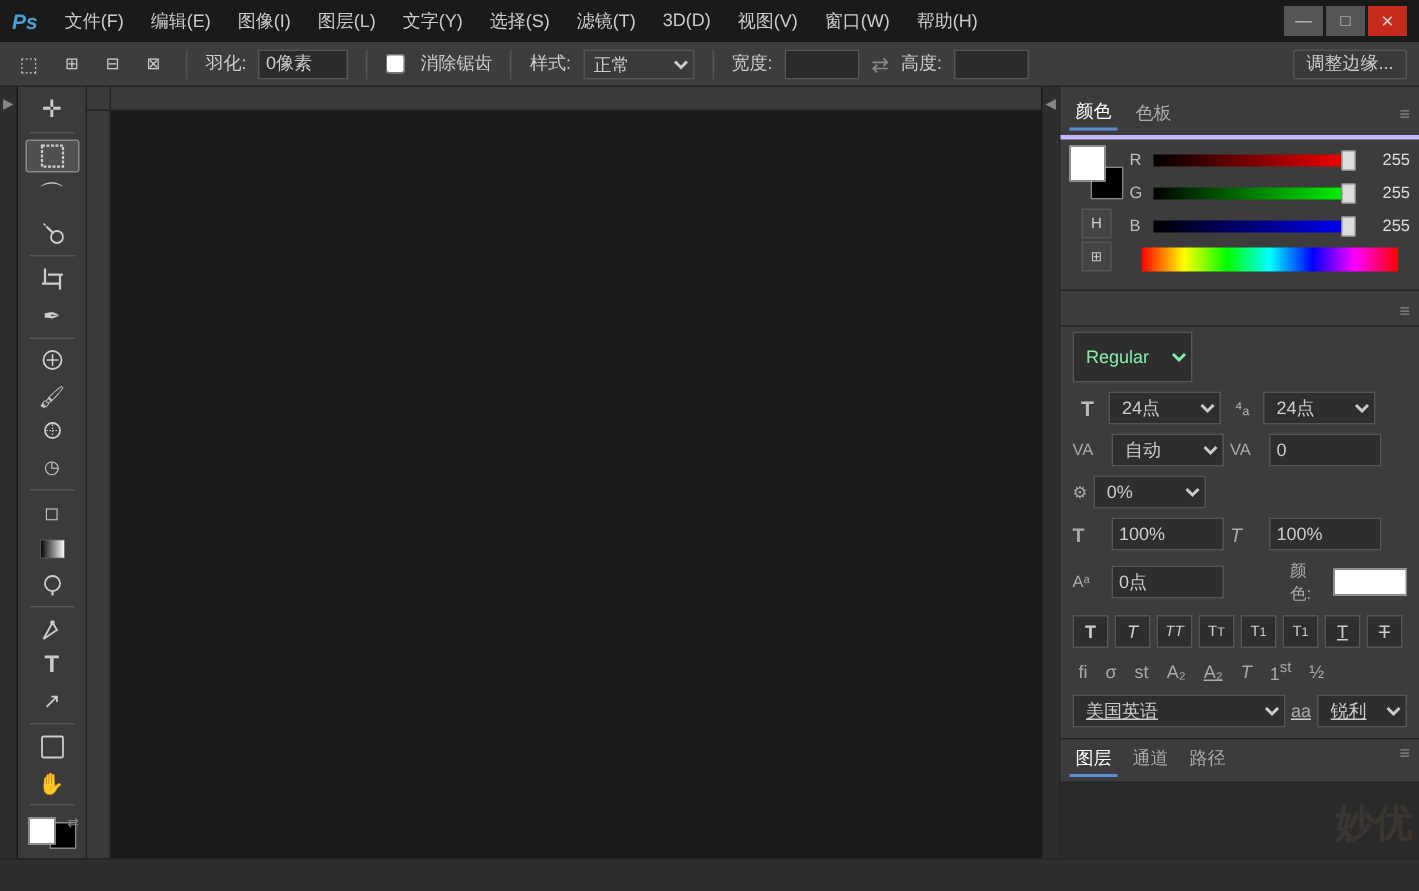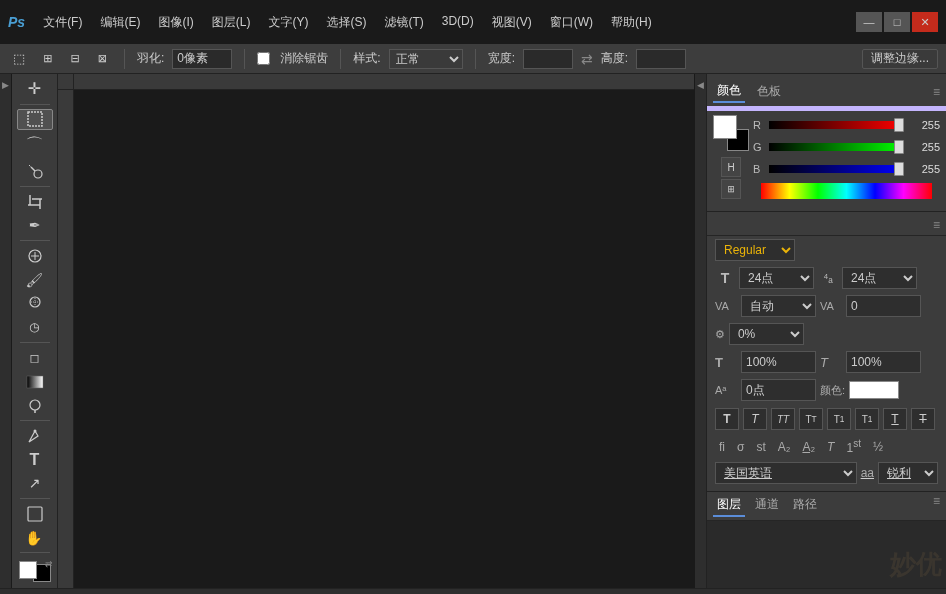--- a/index.html
+++ b/index.html
@@ -9,21 +9,21 @@
       background: #3c3c3c;
       font-family: 'Microsoft YaHei', '微软雅黑', sans-serif;
       font-size: 12px;
       color: #ccc;
       overflow: hidden;
       user-select: none;
     }
 
     
     #title-bar {
-      height: 44px;
+      height: 28px;
       background: #1a1a1a;
       display: flex;
       align-items: center;
       padding: 0 8px;
       color: #ccc;
       font-size: 12px;
     }
     #title-bar .ps-logo {
       color: #4a9fd4;
       font-weight: bold;
@@ -276,22 +276,22 @@
       border: 1px solid #555;
       color: #ccc;
       height: 22px;
       font-size: 12px;
       padding: 0 4px;
       flex: 1;
     }
     .char-select-sm {
       background: #2e2e2e;
       border: 1px solid #555;
-      color: #eab308;
-      height: 22px;
+      color: #86efac;
+      height: 34px;
       font-size: 12px;
       padding: 0 4px;
       width: 80px;
     }
     .char-input {
       background: #2e2e2e;
       border: 1px solid #555;
       color: #ccc;
       height: 22px;
       font-size: 12px;
@@ -632,21 +632,21 @@
     </div>
   </div>
 
   <div style="width:12px; background:#2e2e2e; border-left:1px solid #1a1a1a; display:flex; flex-direction:column; align-items:center; padding-top:6px;">
     <span style="color:#888; font-size:9px;">◀</span>
   </div>
 
   <div id="right-panel">
 
     <div id="color-panel">
-      <div style="display:flex; align-items:center; padding:2px 6px 3px 6px; border-bottom:5px solid #c4b5fd; position:relative;">
+      <div style="display:flex; align-items:center; padding:2px 6px 3px 6px; border-bottom:3px solid #c4b5fd; position:relative;">
         <div style="display:flex; gap:8px; align-items:center;">
           <span class="panel-tab active">颜色</span>
           <span class="panel-tab">色板</span>
         </div>
         <span style="margin-left:auto; color:#888; cursor:pointer; font-size:12px;">≡</span>
       </div>
 
       <div style="display:flex; padding:4px 6px;">
 
         <div style="display:flex; flex-direction:column; gap:2px; margin-right:4px; align-items:center;">
@@ -730,21 +730,21 @@
       <div class="char-row">
         <span style="font-size:13px; color:#aaa; min-width:22px; font-weight:bold;">T</span>
         <input class="char-input" value="100%" style="width: 75px;">
         <span style="font-size:13px; color:#aaa; min-width:22px; font-style:italic;">T</span>
         <input class="char-input" value="100%" style="width: 75px;">
       </div>
 
       <div class="char-row">
         <span style="font-size:11px; color:#aaa; min-width:22px;">Aᵃ</span>
         <input class="char-input" value="0点" style="width: 75px;">
-        <span style="font-size:11px; color:#aaa;">颜色:</span>
+        <span style="font-size:11px; color:#aaa;margin-left:40px;">颜色:</span>
         <div style="width:50px; height:18px; background:#fff; border:1px solid #888; cursor:pointer;"></div>
       </div>
 
       <div class="char-formatting-row">
         <button class="char-fmt-btn" style="font-weight:bold;">T</button>
         <button class="char-fmt-btn" style="font-style:italic;">T</button>
         <button class="char-fmt-btn" style="font-size:10px;font-style:italic;">TT</button>
         <button class="char-fmt-btn" style="font-size:10px;">T<sub>T</sub></button>
         <button class="char-fmt-btn" style="font-size:10px;">T<sup>1</sup></button>
         <button class="char-fmt-btn" style="font-size:10px;">T<sub>1</sub></button>

